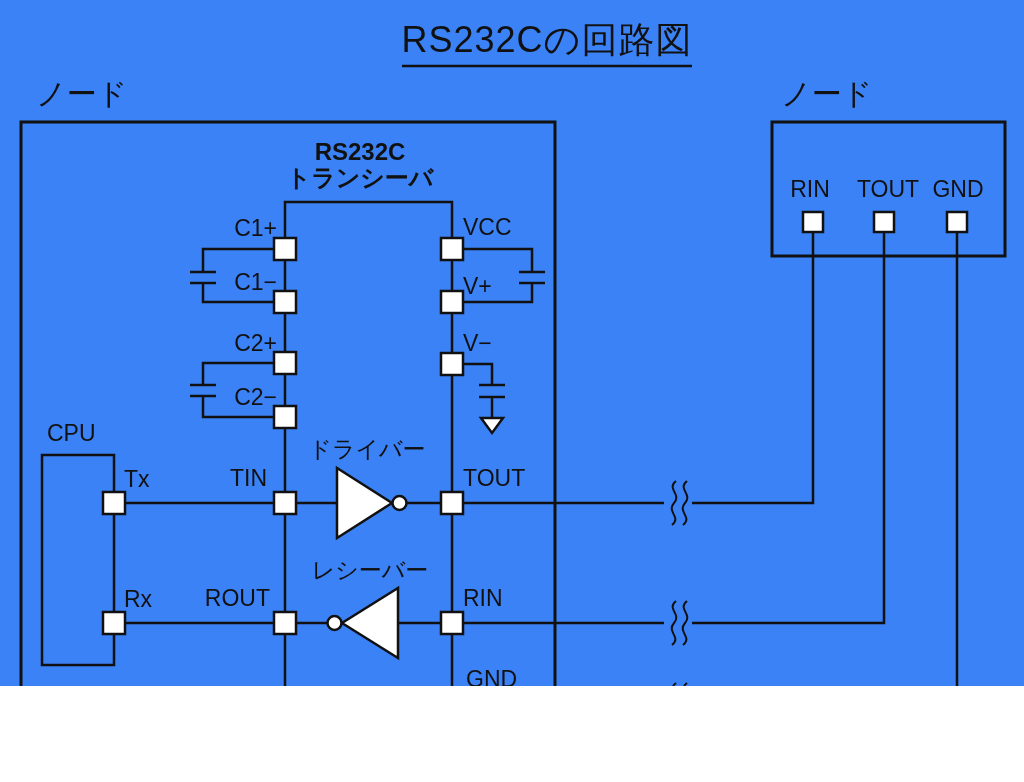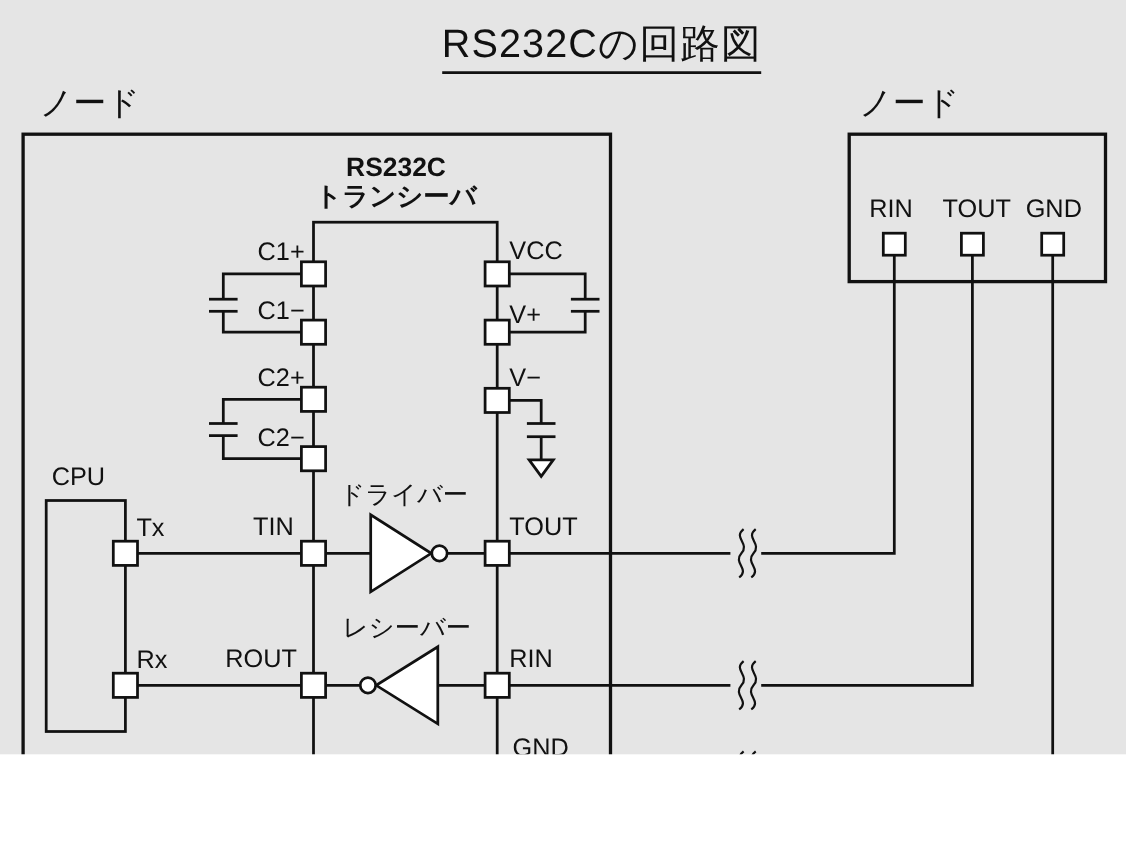--- a/index.html
+++ b/index.html
@@ -1,16 +1,16 @@
 <!DOCTYPE html>
 <html><head>
 <meta charset="utf-8">
 <style>
   html,body{margin:0;padding:0;background:#ffffff;}
-  .stage{position:relative;width:1024px;height:686px;background:#e5e5e5;overflow:hidden;
+  .stage{position:relative;width:1024px;height:686px;background:#3b82f6;overflow:hidden;
          font-family:"Liberation Sans","DejaVu Sans",sans-serif;}
   svg{display:block}
   text{fill:#111111;font-family:"Liberation Sans","DejaVu Sans",sans-serif;}
   .t-title{font-size:36px;font-weight:500;letter-spacing:1px;}
   .t-node{font-size:30px;font-weight:400;}
   .t-chip{font-size:24px;font-weight:700;}
   .t-pin{font-size:23px;font-weight:400;}
 </style>
 </head>
 <body>

